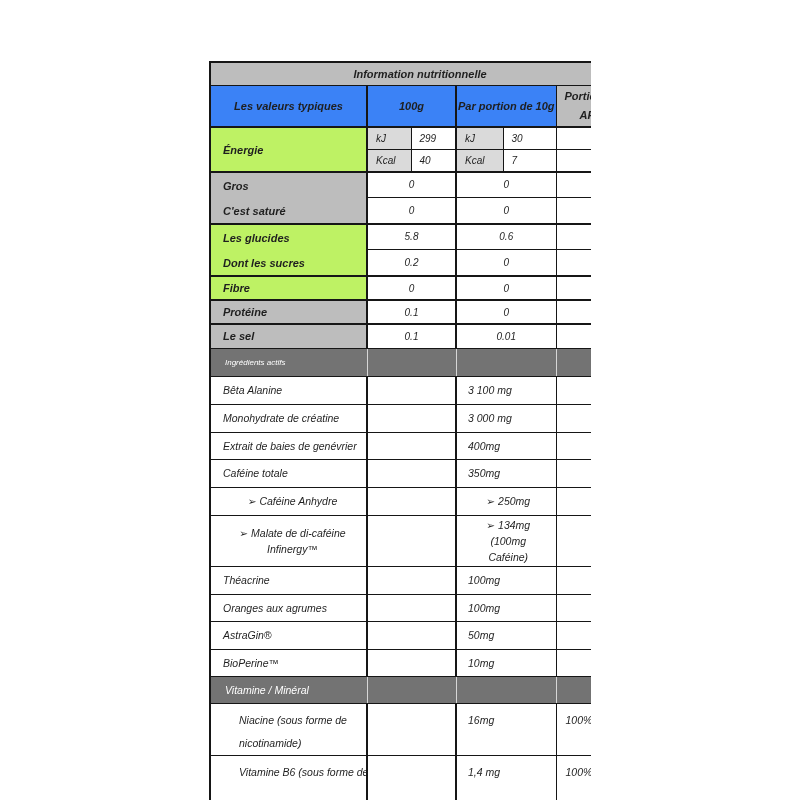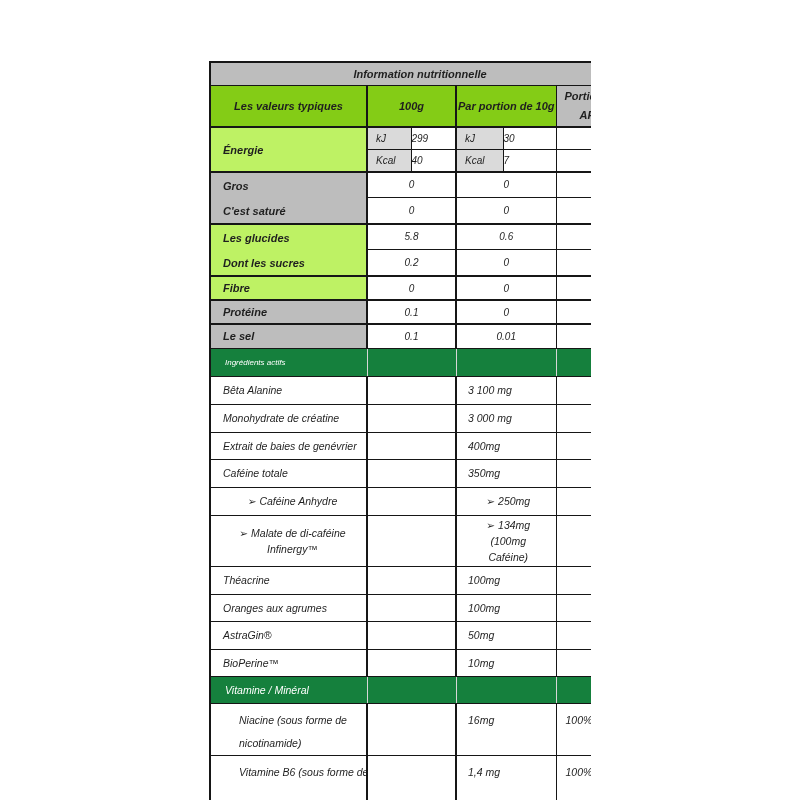--- a/index.html
+++ b/index.html
@@ -24,40 +24,40 @@
   
   .bL2{border-left-width:2px;}
   .bT2{border-top-width:2px;}
   
   .gmed{background:#bdbdbd;}
   .glight{background:#bef264;}
   
   .title-cell{background:#bdbdbd;text-align:center;font-weight:bold;font-size:11px;}
   tr.title-row{height:23px;}
   tr.head-row{height:42px;}
-  .head-cell{background:#84cc16;text-align:center;font-weight:bold;font-size:11px;line-height:14px;}
+  .head-cell{background:#3b82f6;text-align:center;font-weight:bold;font-size:11px;line-height:14px;}
   .head-ar{background:#bdbdbd;font-weight:bold;font-size:11px;line-height:19px;white-space:nowrap;}
   .head-ar .l1{padding-left:8px;}
   .head-ar .l2{padding-left:23px;}
   
   .lab{text-align:left;padding-left:12px;font-weight:bold;font-size:11px;white-space:nowrap;}
   .pairlab{vertical-align:top;}
   .pairlab .pl{height:25px;line-height:26px;padding-left:12px;font-weight:bold;font-size:11px;white-space:nowrap;}
   
   .val{text-align:center;font-size:10px;}
   .unit{background:#dadada;text-align:left;padding-left:8px;font-size:10px;}
-  .num{text-align:left;padding-left:0;font-size:10px;}
+  .num{text-align:left;padding-left:8px;font-size:10px;}
   
   .ing-lab{text-align:left;padding-left:12px;font-size:10.5px;white-space:nowrap;}
   .ing-val{text-align:left;padding-left:11px;font-size:10.5px;white-space:nowrap;}
   .sub-lab{text-align:center;font-size:10.5px;padding-left:8px;line-height:16px;}
   .sub-val{text-align:center;font-size:10.5px;padding-left:4px;line-height:16px;}
   
   tr.band td{
-    background:#15803d;color:#ffffff;
+    background:#737373;color:#ffffff;
     border-left:1px solid #d6d6d6;border-right:1px solid #d6d6d6;
     border-top:1px solid #161616;border-bottom:1px solid #161616;
   }
   tr.band td:first-child{border-left:2px solid #161616;}
   .band-txt-sm{font-size:8px;padding-left:14px;text-align:left;white-space:nowrap;}
   .band-txt{font-size:10.5px;padding-left:14px;text-align:left;white-space:nowrap;}
   
   .vtop{vertical-align:top;padding-top:5px;line-height:23px;}
   .vit-lab{text-align:left;padding-left:28px;font-size:10.5px;white-space:nowrap;}
   .ar-val{text-align:left;padding-left:9px;font-size:10.5px;white-space:nowrap;}

